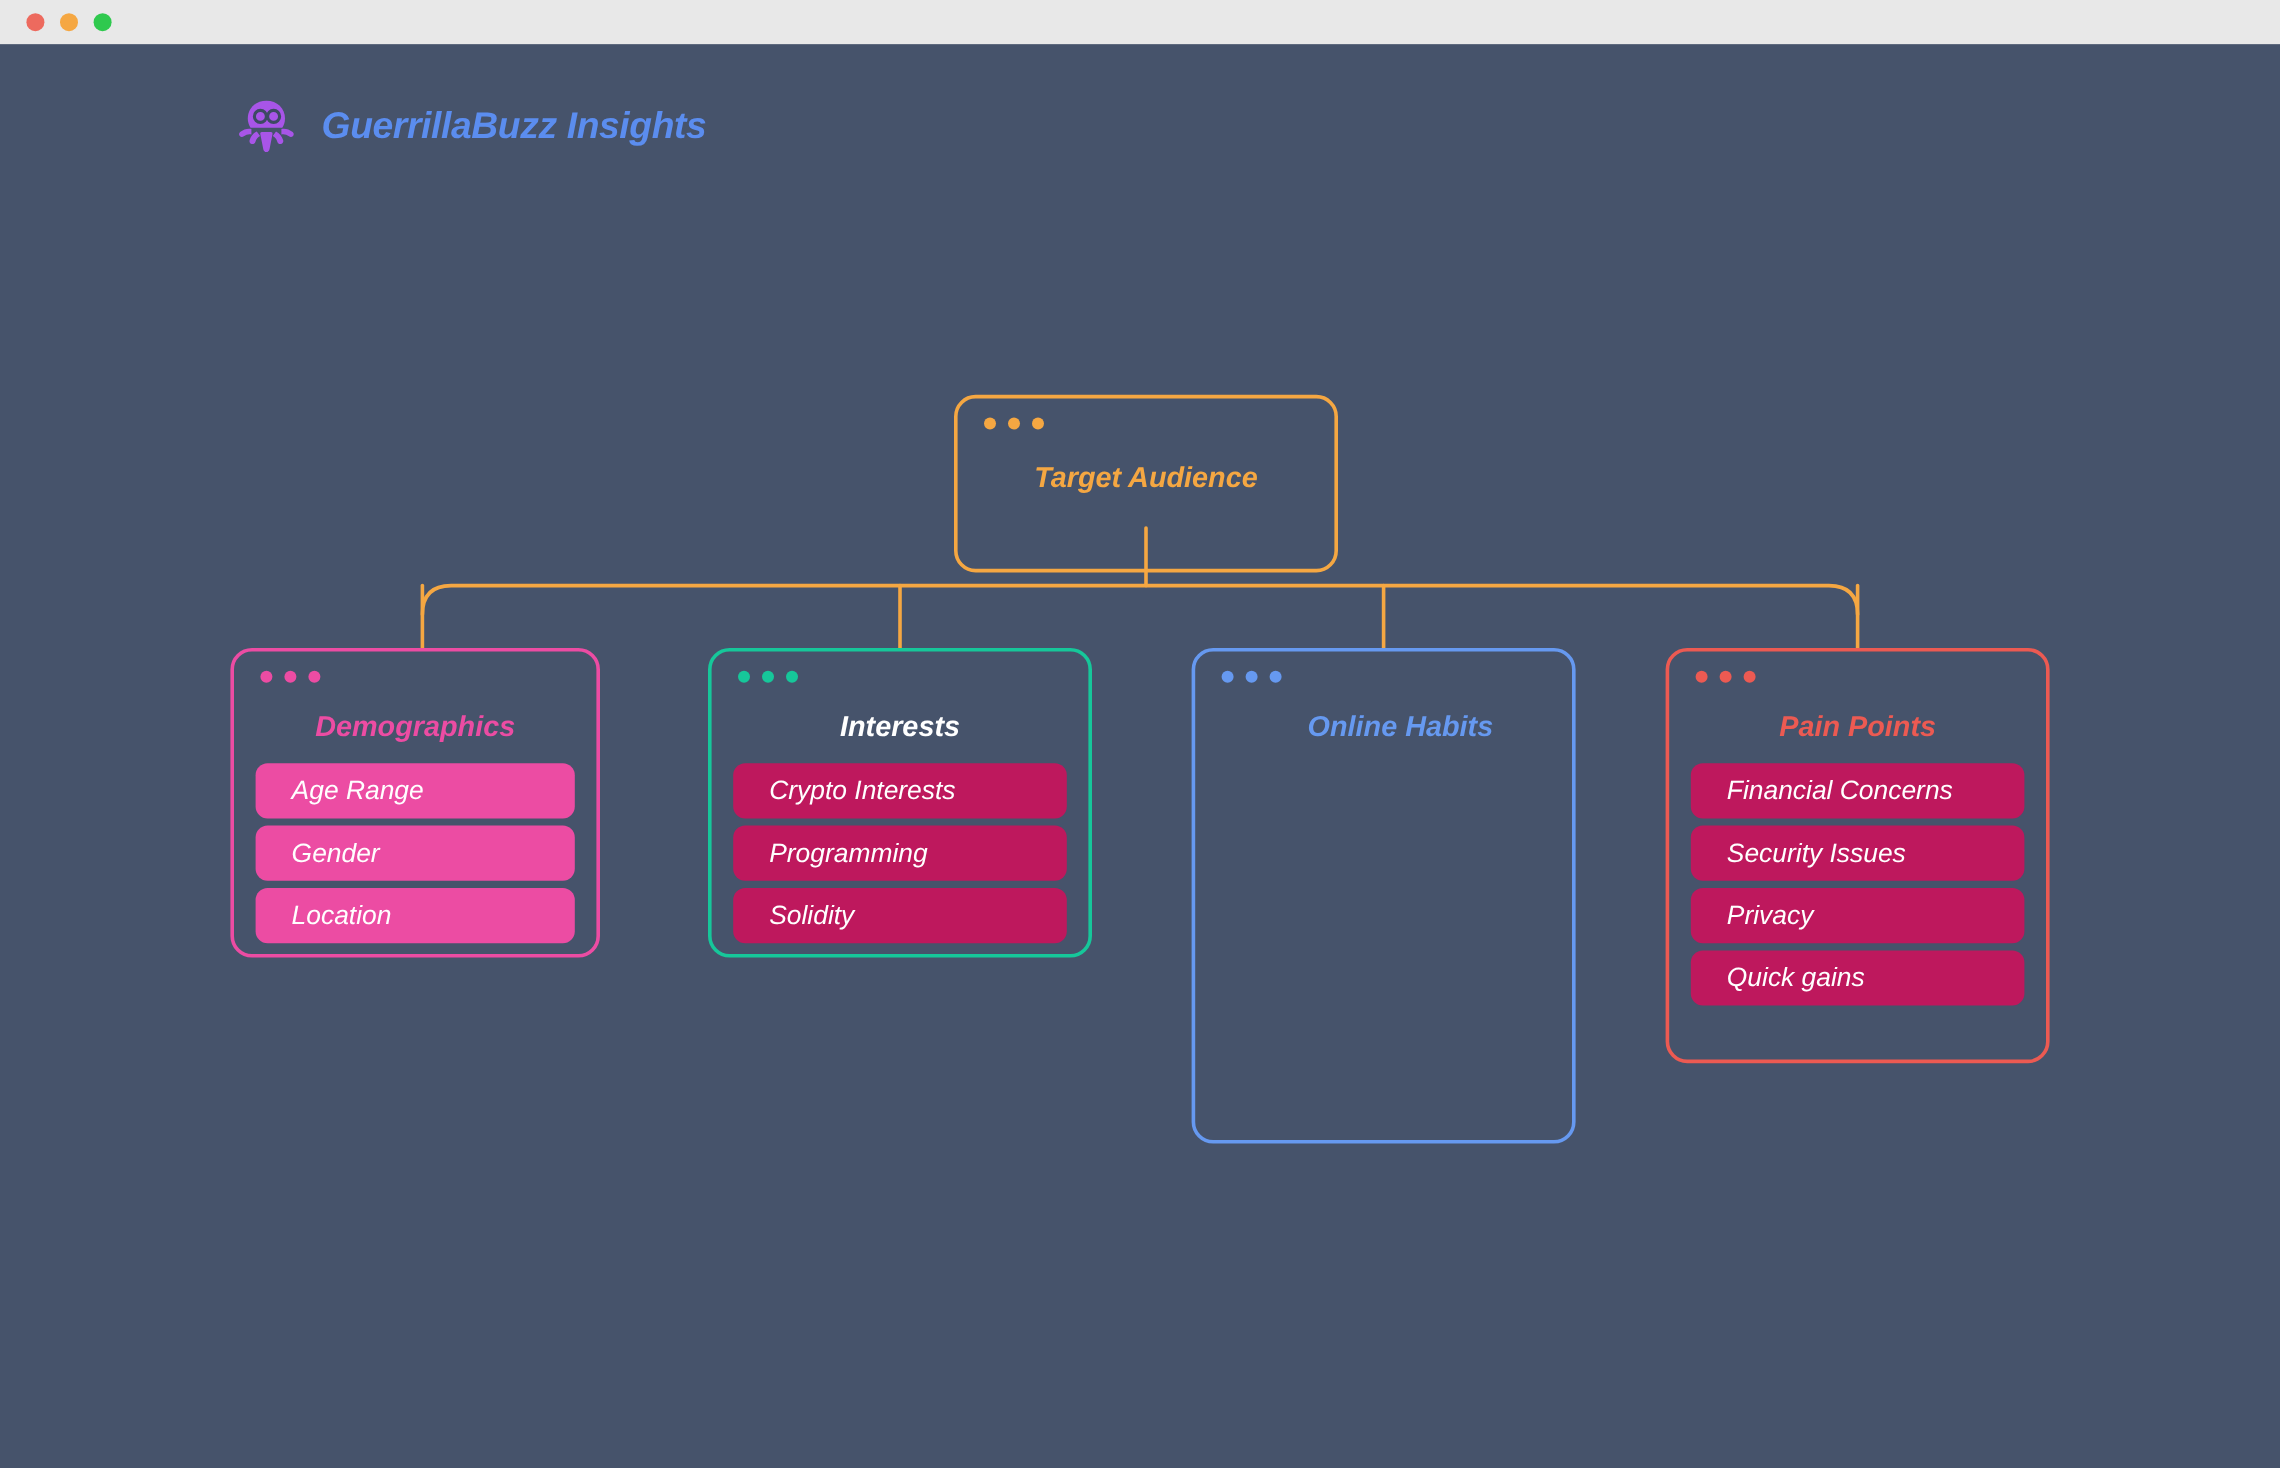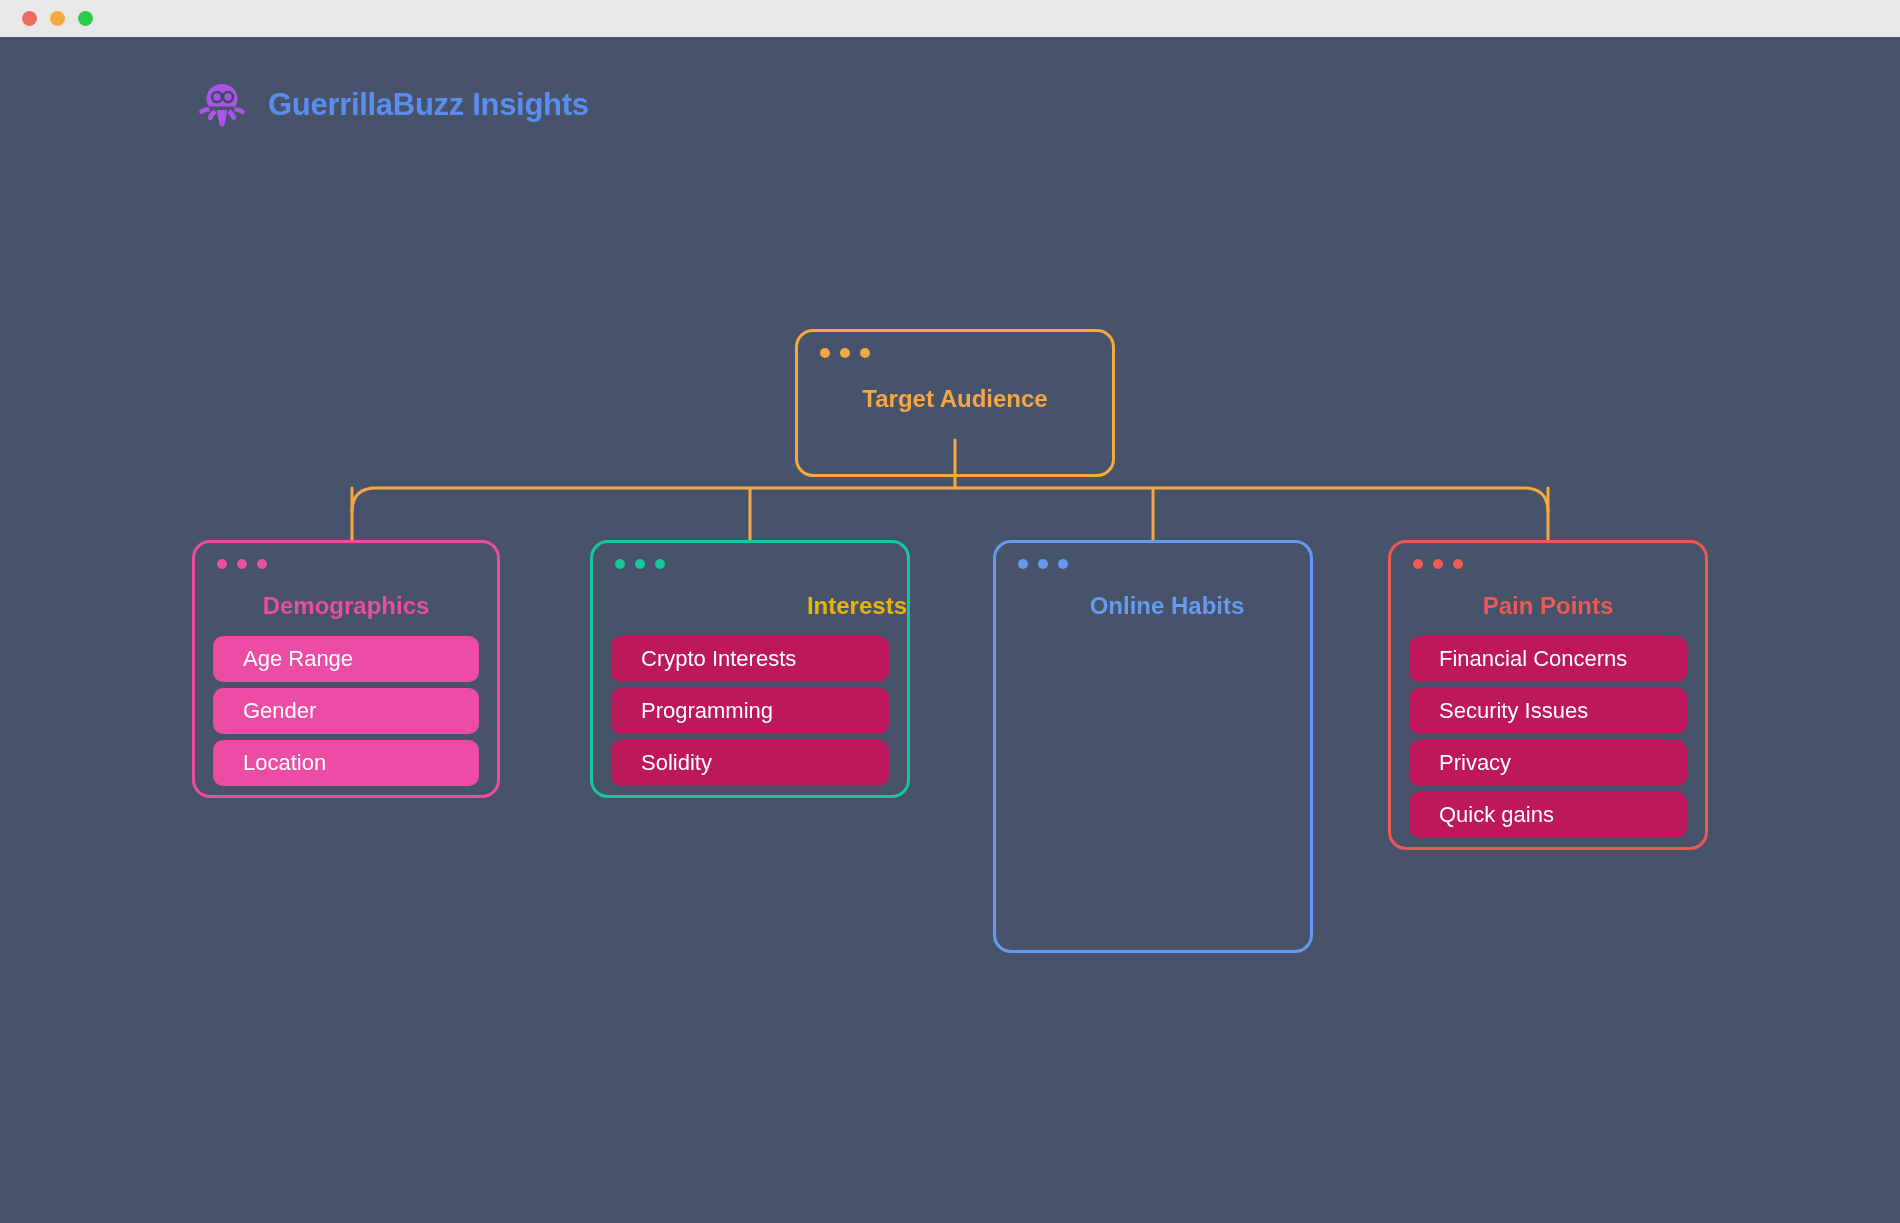--- a/index.html
+++ b/index.html
@@ -32,20 +32,21 @@
   .tl.yellow { background: #f5a742; }
   .tl.green  { background: #2fc94e; }
 
   
   .canvas {
     position: absolute;
     left: 0; top: 37px;
     width: 1900px;
     height: 1186px;
     background: #46536b;
+    font-style: italic;
   }
 
   
   .brand {
     position: absolute;
     left: 196px;
     top: 42px;
     display: flex;
     align-items: center;
     gap: 20px;
@@ -130,31 +131,31 @@
 
   
   .c-demographics { left: 192px; top: 503px; width: 308px; height: 258px; border-color: #ec4ca3; }
   .c-demographics .card-dots i { background: #ec4ca3; }
   .c-demographics .card-title  { color: #ec4ca3; }
   .c-demographics .item        { background: #ec4ca3; }
 
   
   .c-interests { left: 590px; top: 503px; width: 320px; height: 258px; border-color: #16c79a; }
   .c-interests .card-dots i { background: #16c79a; }
-  .c-interests .card-title  { color: #eab308; text-align: right; }
+  .c-interests .card-title  { color: #ffffff; }
   .c-interests .item        { background: #be185d; }
 
   
   .c-habits { left: 993px; top: 503px; width: 320px; height: 413px; border-color: #6699f0; }
   .c-habits .card-dots i { background: #6699f0; }
   .c-habits .card-title  { color: #6699f0; padding-left: 28px; }
   .c-habits .item        { background: #6699f0; }
 
   
-  .c-pain { left: 1388px; top: 503px; width: 320px; height: 310px; border-color: #ec5a52; }
+  .c-pain { left: 1388px; top: 503px; width: 320px; height: 346px; border-color: #ec5a52; }
   .c-pain .card-dots i { background: #ec5a52; }
   .c-pain .card-title  { color: #ec5a52; }
   .c-pain .item        { background: #be185d; }
 </style>
 </head>
 <body>
 
 <div class="titlebar">
   <span class="tl red"></span>
   <span class="tl yellow"></span>

